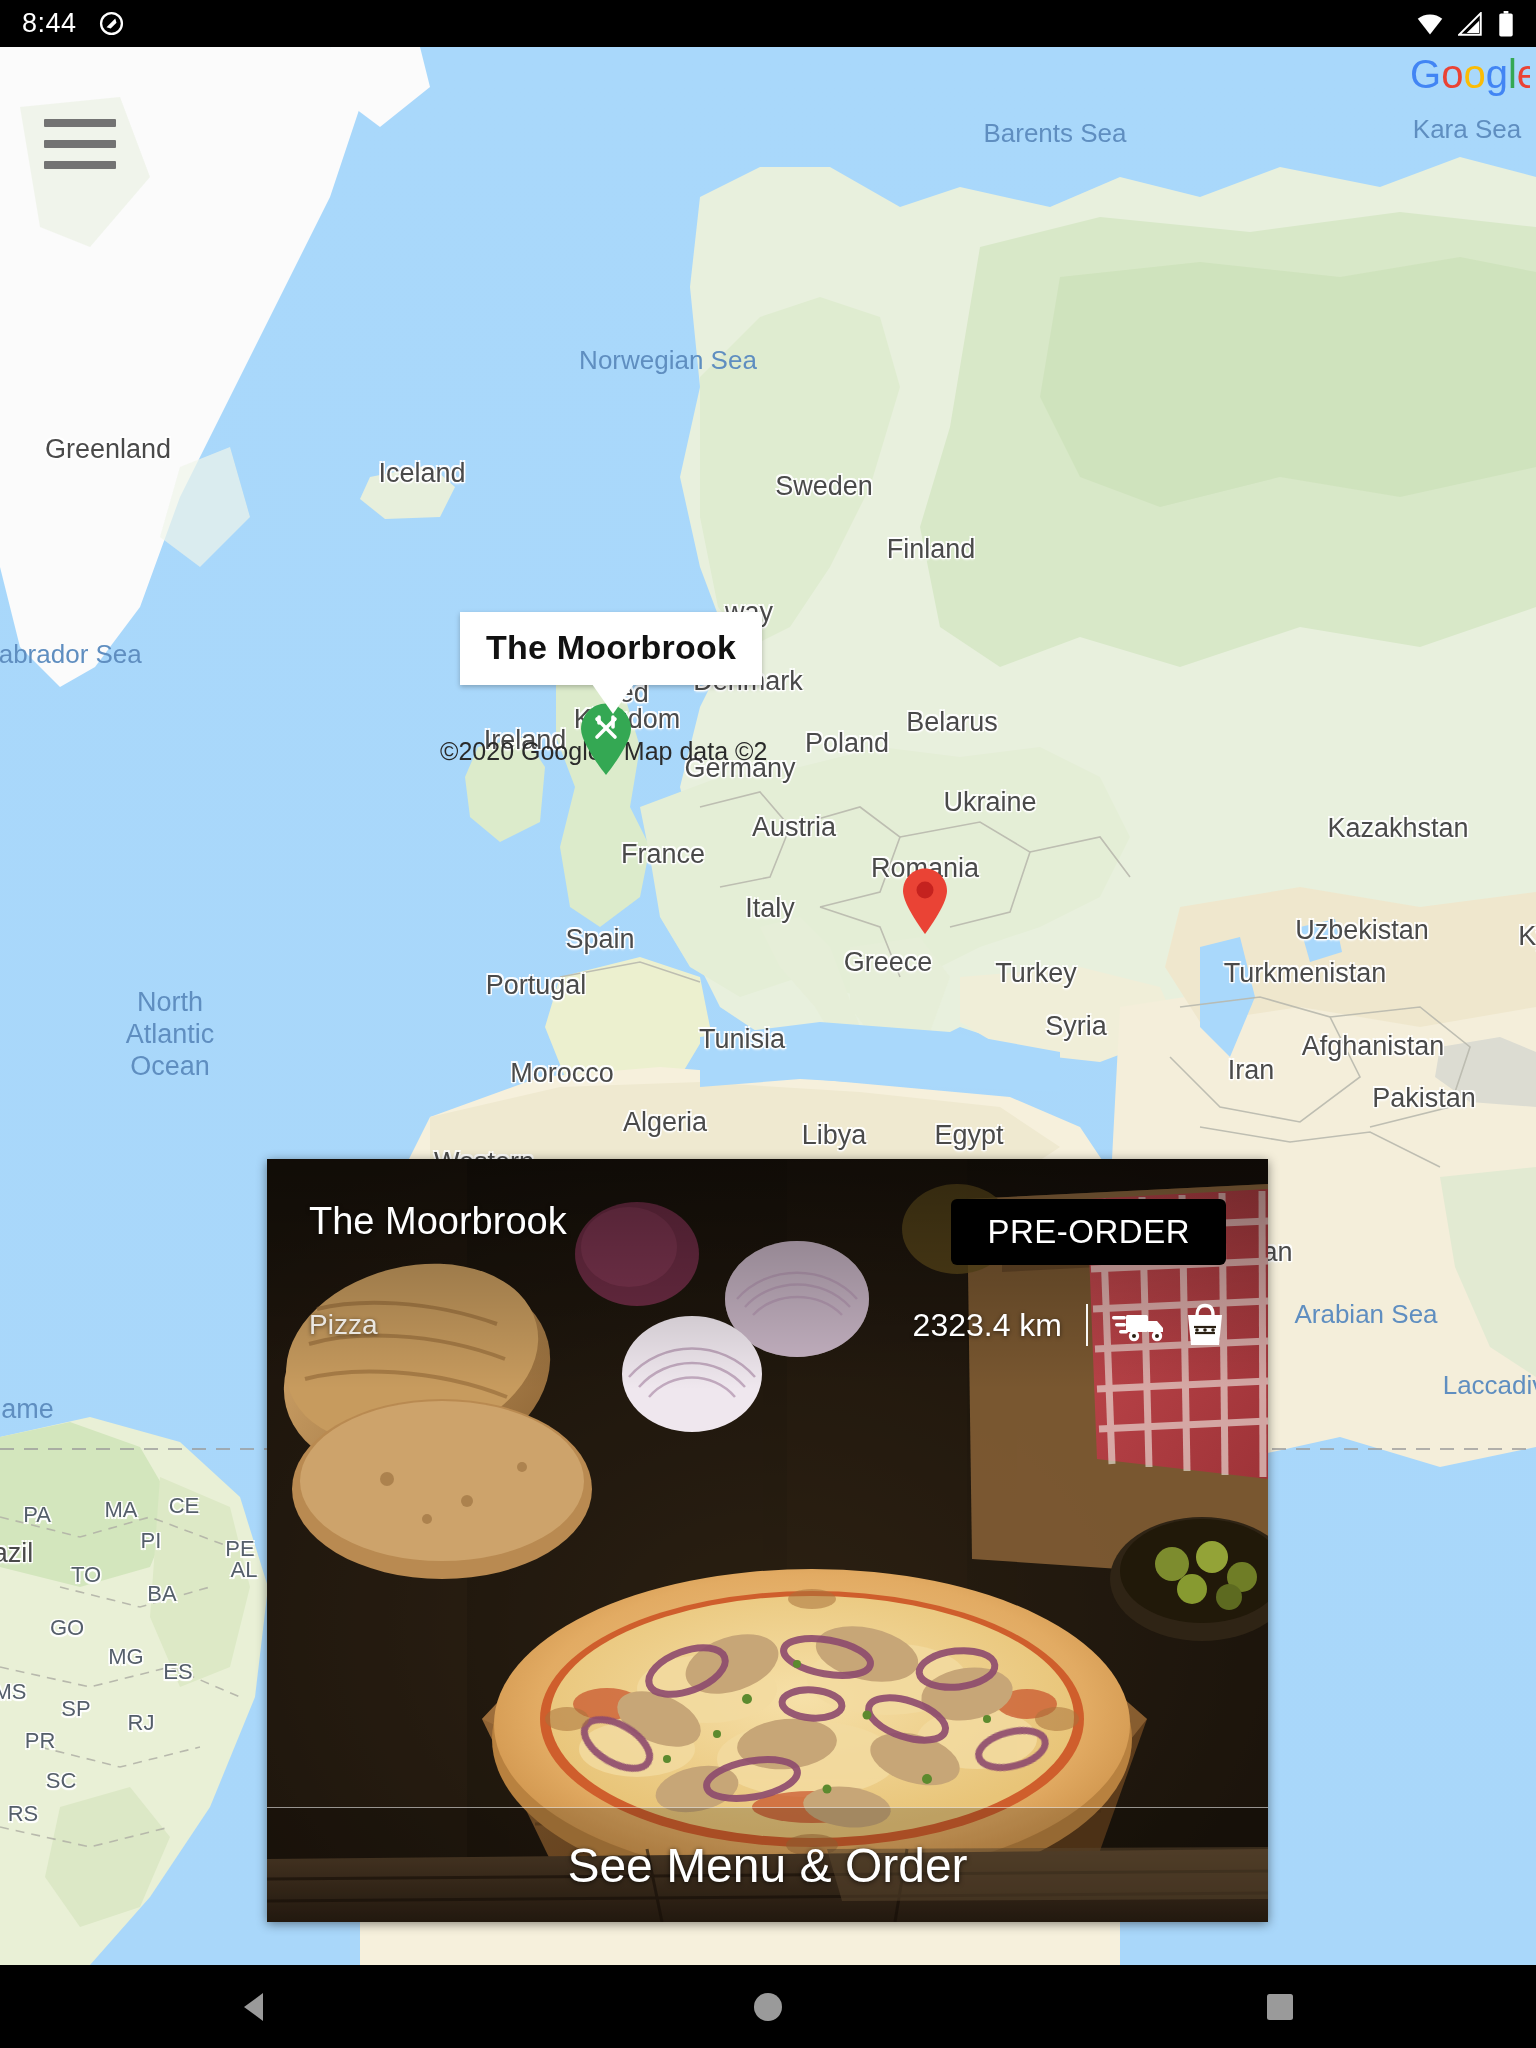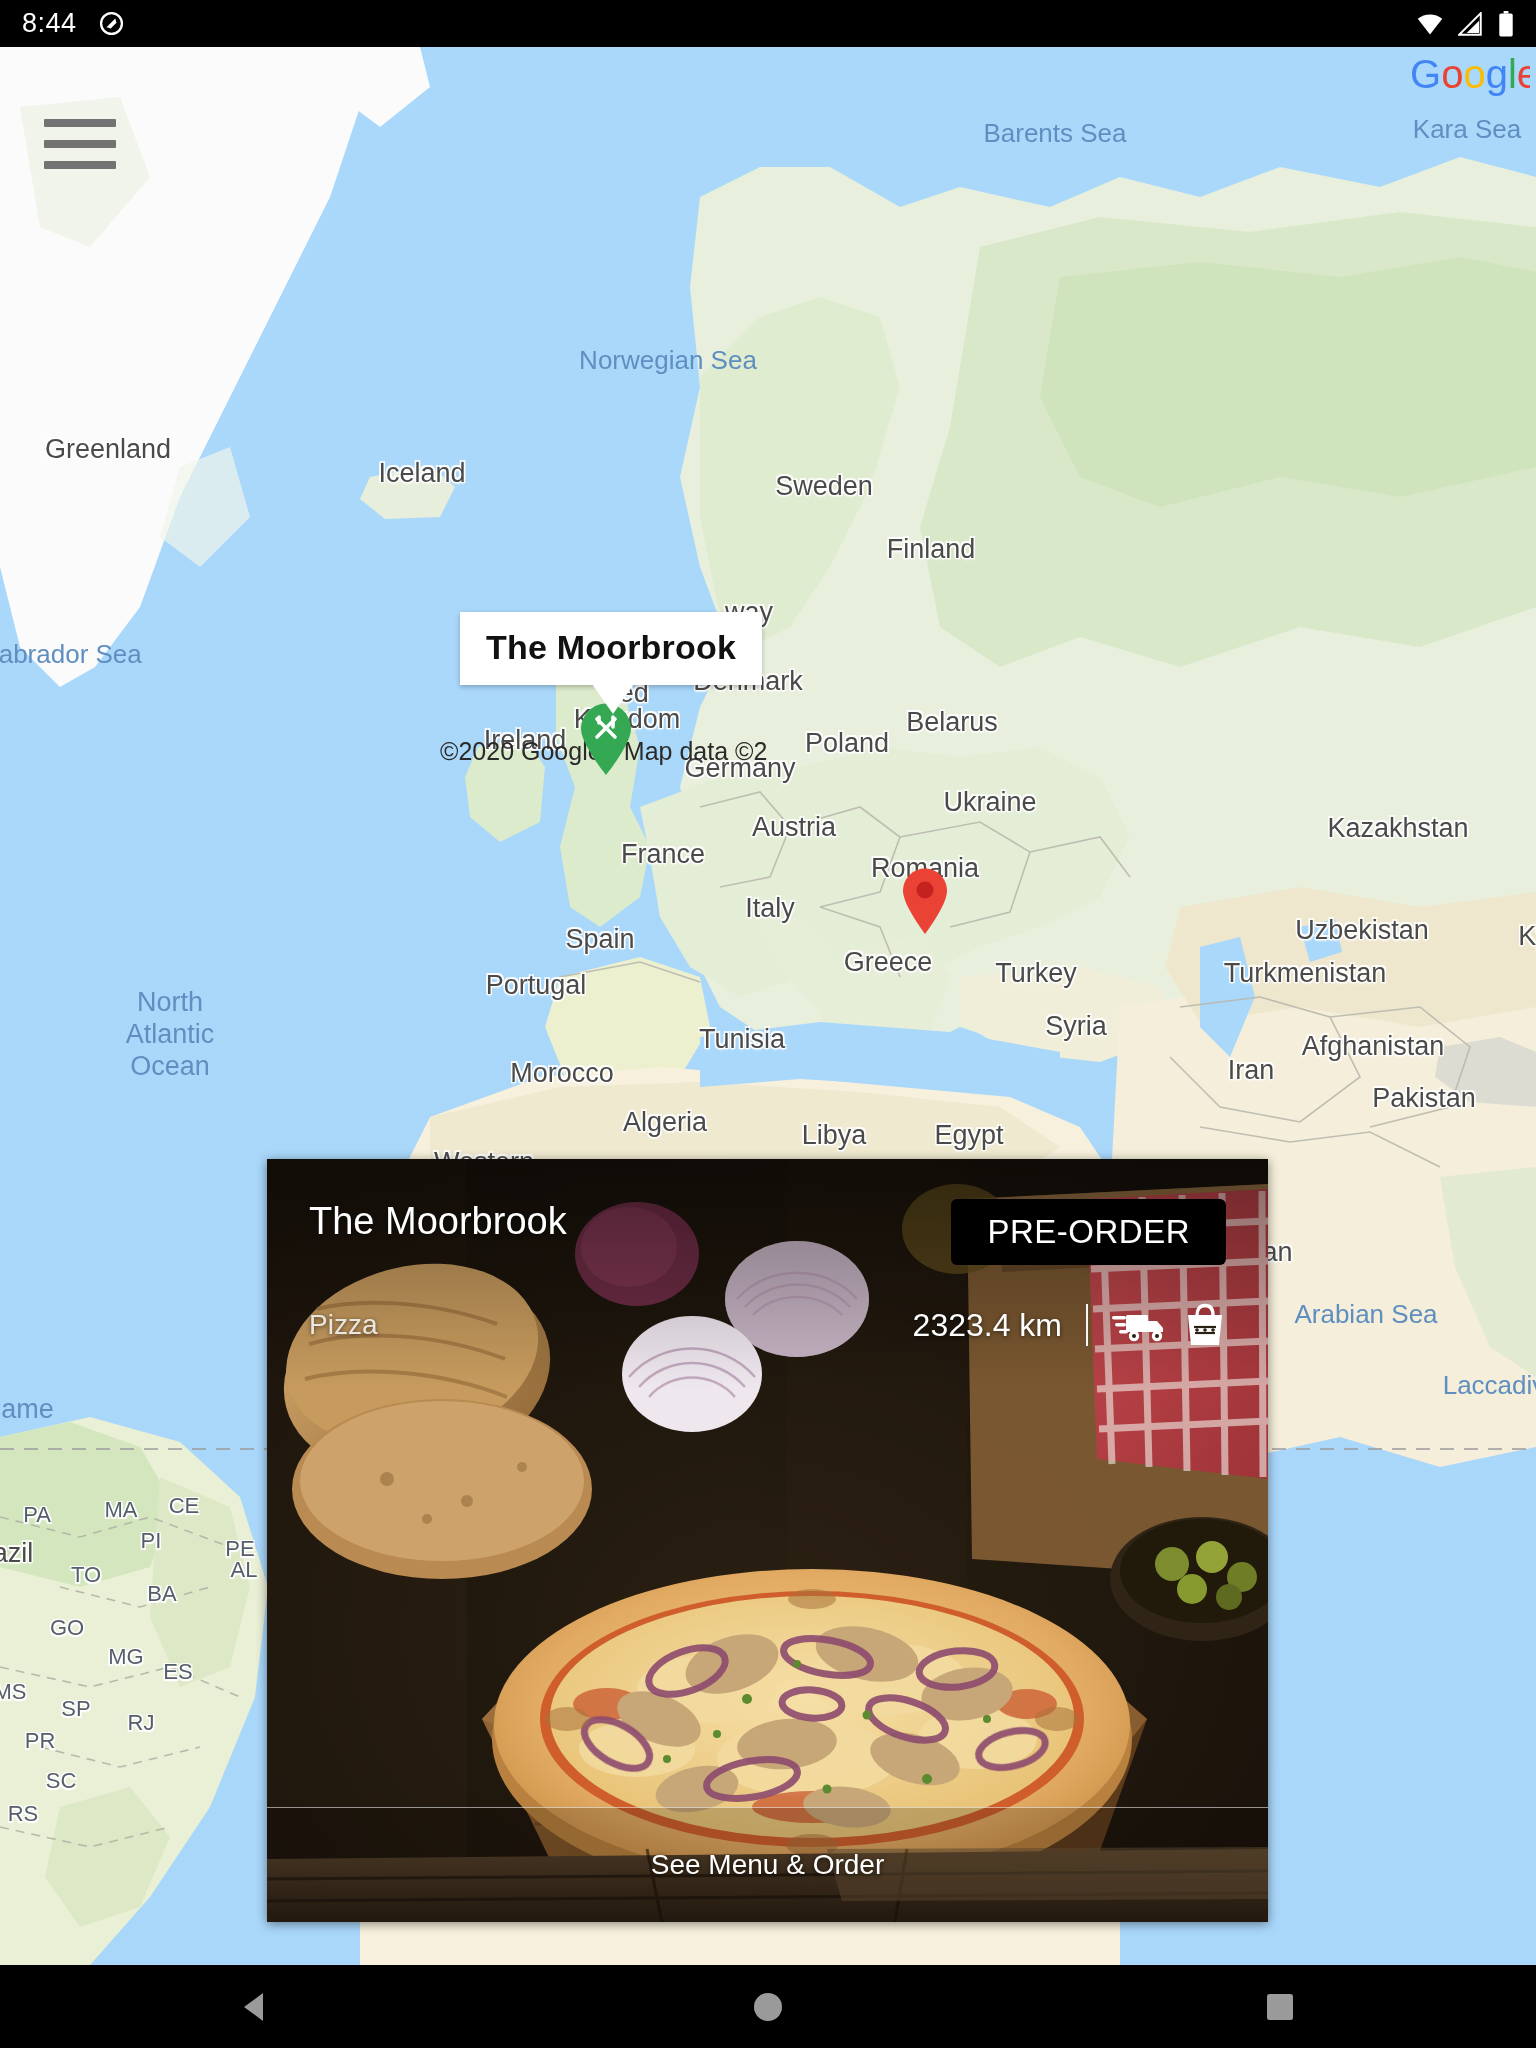--- a/index.html
+++ b/index.html
@@ -108,21 +108,21 @@
   .meta-divider { width: 2px; height: 42px; background: #ffffff; opacity: .95; margin: 0 8px; }
   .meta-icon { display: block; }
 
   #card-footer {
     position: absolute; left: 0; bottom: 0; width: 100%; height: 115px;
     display: flex; align-items: center; justify-content: center;
     background: rgba(0,0,0,.18);
     border-top: 1px solid rgba(255,255,255,.55);
     cursor: pointer;
   }
-  #card-footer-text { color: #fff; font-size: 28px; text-shadow: 0 1px 5px rgba(0,0,0,.7); }
+  #card-footer-text { color: #fff; font-size: 48px; text-shadow: 0 1px 5px rgba(0,0,0,.7); }
 
   
   #navbar {
     position: absolute; left: 0; bottom: 0; width: 1536px; height: 83px;
     background: #000; z-index: 60;
     display: flex; align-items: center; justify-content: space-around;
   }
   .nav-btn { width: 120px; height: 83px; display: flex; align-items: center; justify-content: center; cursor: pointer; }
 </style>
 </head>

